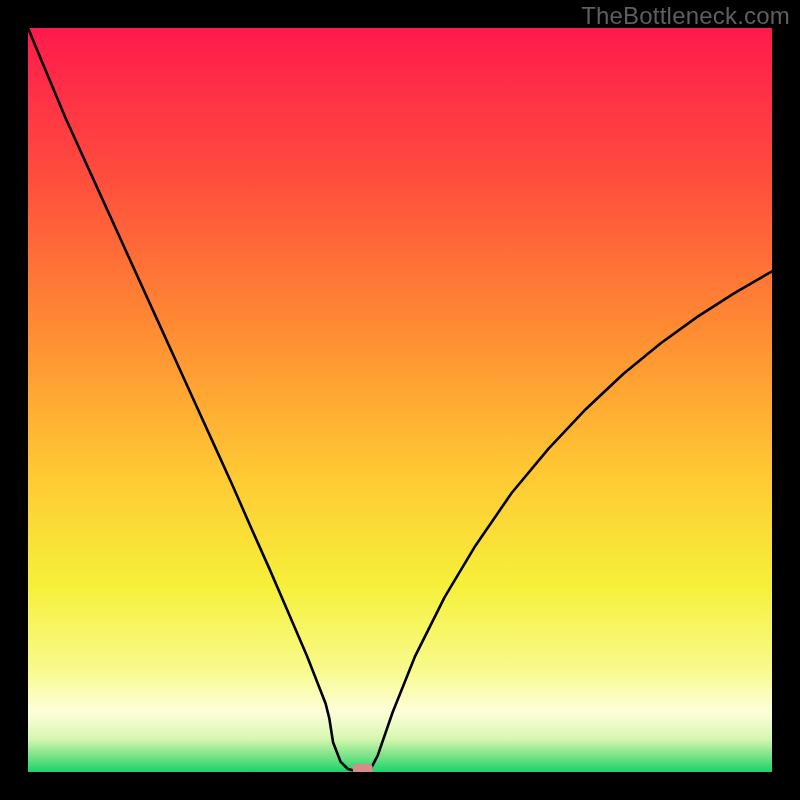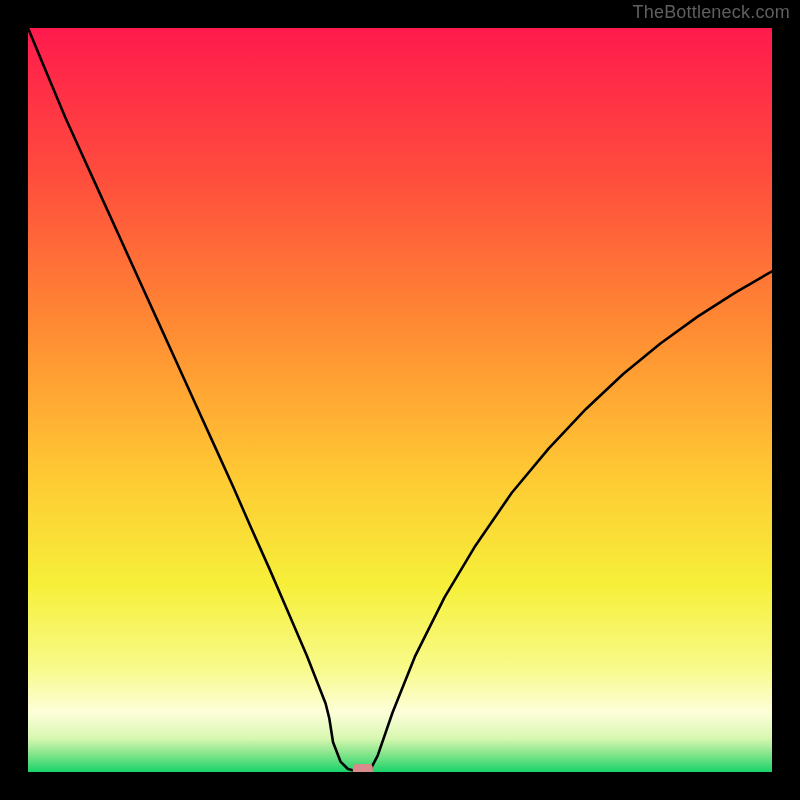--- a/index.html
+++ b/index.html
@@ -15,21 +15,21 @@
     position: relative;
     width: 800px;
     height: 800px;
     background: #000;
   }
   .watermark {
     position: absolute;
     top: 2px;
     right: 10px;
     color: #5f5f5f;
-    font-size: 18px;
+    font-size: 24px;
     font-weight: 500;
     letter-spacing: 0.2px;
     z-index: 5;
   }
   .plot-area {
     position: absolute;
     left: 28px;
     top: 28px;
     width: 744px;
     height: 744px;

